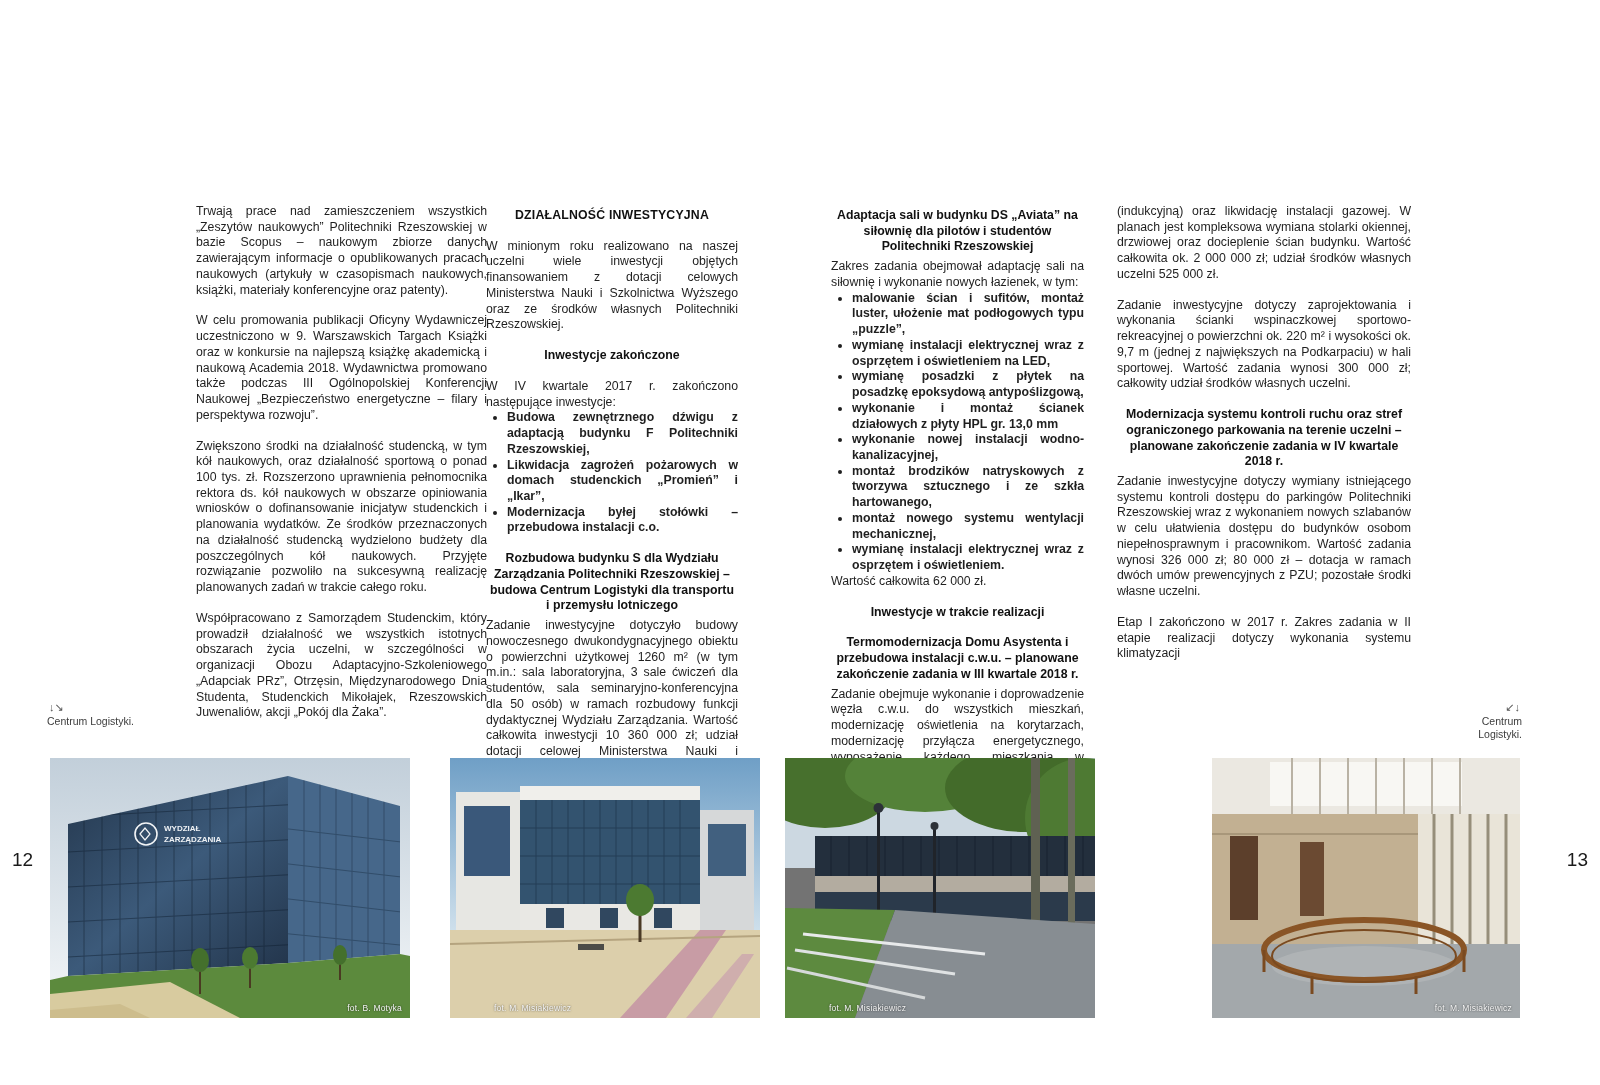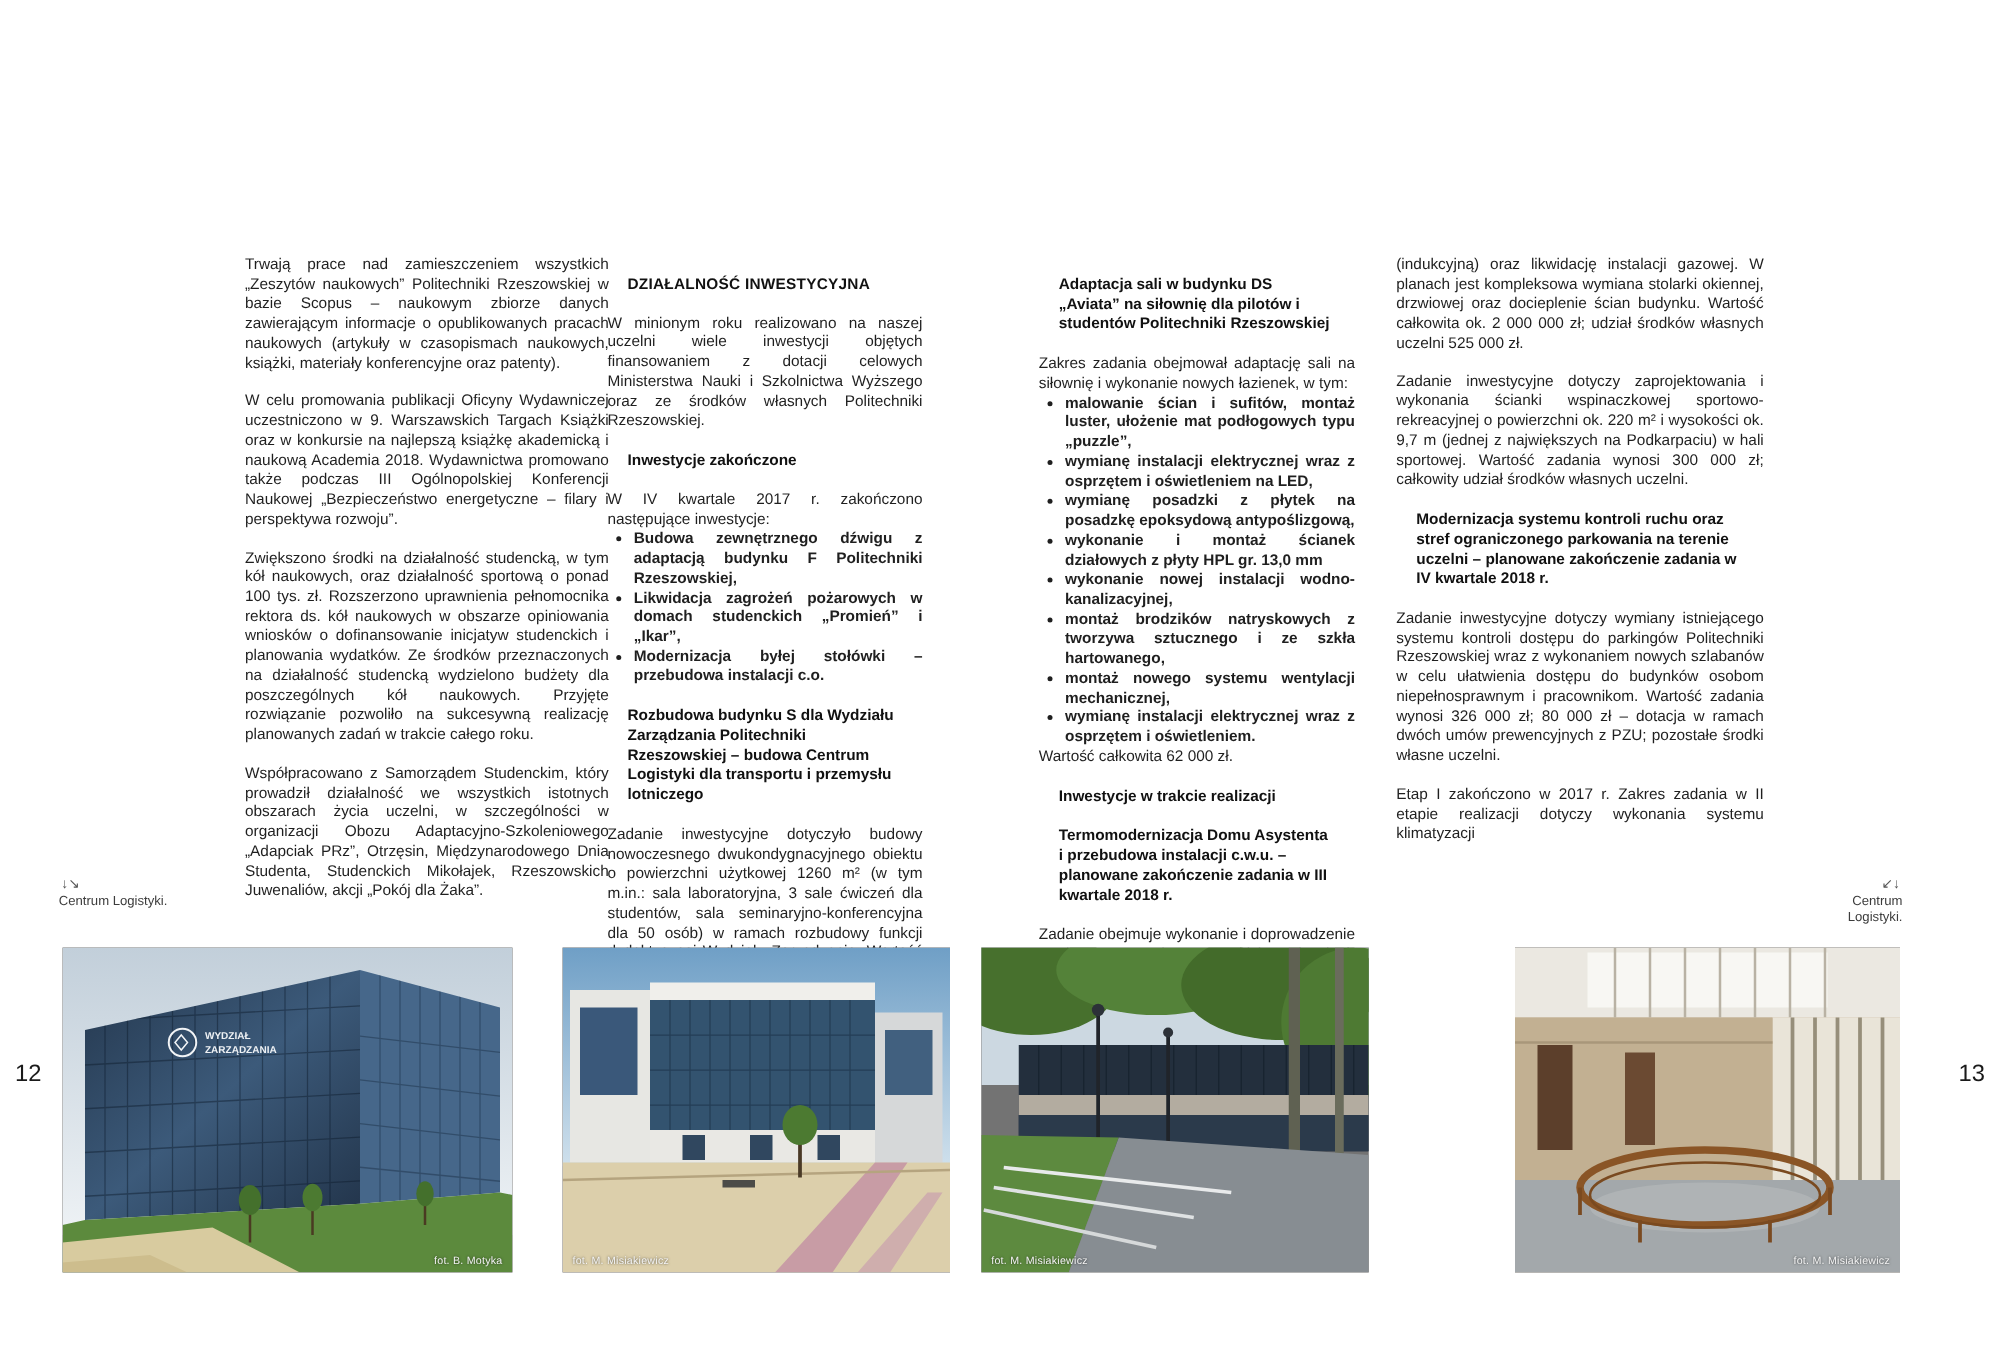--- a/index.html
+++ b/index.html
@@ -5,40 +5,40 @@
   html,body{margin:0;padding:0;background:#ffffff;}
   body{width:1600px;height:1085px;position:relative;font-family:"Liberation Sans",sans-serif;color:#1f1f1f;overflow:hidden;}
   .page{position:absolute;inset:0;background:#fff;}
   .col{position:absolute;top:204px;font-size:12.3px;line-height:1.28;text-align:justify;color:#1f1f1f;}
   #col1{left:160px;width:291px;margin-left:36px;}
   #col2{left:486px;width:252px;}
   #col3{left:831px;width:253px;}
   #col4{left:1117px;width:294px;}
   .col p{margin:0;}
   .col .gap{margin-bottom:15px;}
-  .col h3,.col h4{margin:16px;font-size:12.3px;line-height:1.28;font-weight:bold;color:#111;text-align:left;}
+  .col h3,.col h4{margin:4px;font-size:12.3px;line-height:1.28;font-weight:bold;color:#111;text-align:center;}
   .col h3{letter-spacing:.2px;}
   .col ul{margin:0;padding-left:21px;list-style:disc;}
   .col ul li{margin:0;text-align:justify;font-weight:bold;}
   .pgnum{position:absolute;top:849px;font-size:19px;color:#1a1a1a;}
   #pg-left{left:12px;}
   #pg-right{right:12px;text-align:left;}
   .margin-note{position:absolute;top:701px;font-size:10.5px;color:#3c3c3c;line-height:1.25;}
   #note-left{left:47px;text-align:left;}
   #note-right{left:1436px;width:86px;text-align:right;}
   .margin-note .arrows{font-size:11px;color:#555;display:block;}
   #note-left .arrows{text-align:left;padding-left:2px;}
   #note-right .arrows{text-align:right;padding-right:2px;}
   .photo{position:absolute;top:758px;height:260px;overflow:hidden;background:#737373;}
   #photo1{left:50px;width:360px;}
   #photo2{left:450px;width:310px;}
   #photo3{left:785px;width:310px;}
   #photo4{left:1212px;width:308px;}
   .photo svg{display:block;width:100%;height:100%;}
-  .caption{position:absolute;bottom:5px;font-size:8.5px;color:#f4f4f4;text-shadow:0 0 2px rgba(0,0,0,.65);letter-spacing:.2px;}
+  .caption{position:absolute;bottom:5px;font-size:8.5px;color:#f4f4f4;text-shadow:0 0 2px rgba(0,0,0,.65);letter-spacing:.2px;margin-left:36px;}
   .cap-right{right:8px;}
   .cap-left{left:8px;}
 </style>
 </head>
 <body>
 
 <div class="page">
 
   <div class="pgnum" id="pg-left">12</div>
   <div class="pgnum" id="pg-right">13</div>

